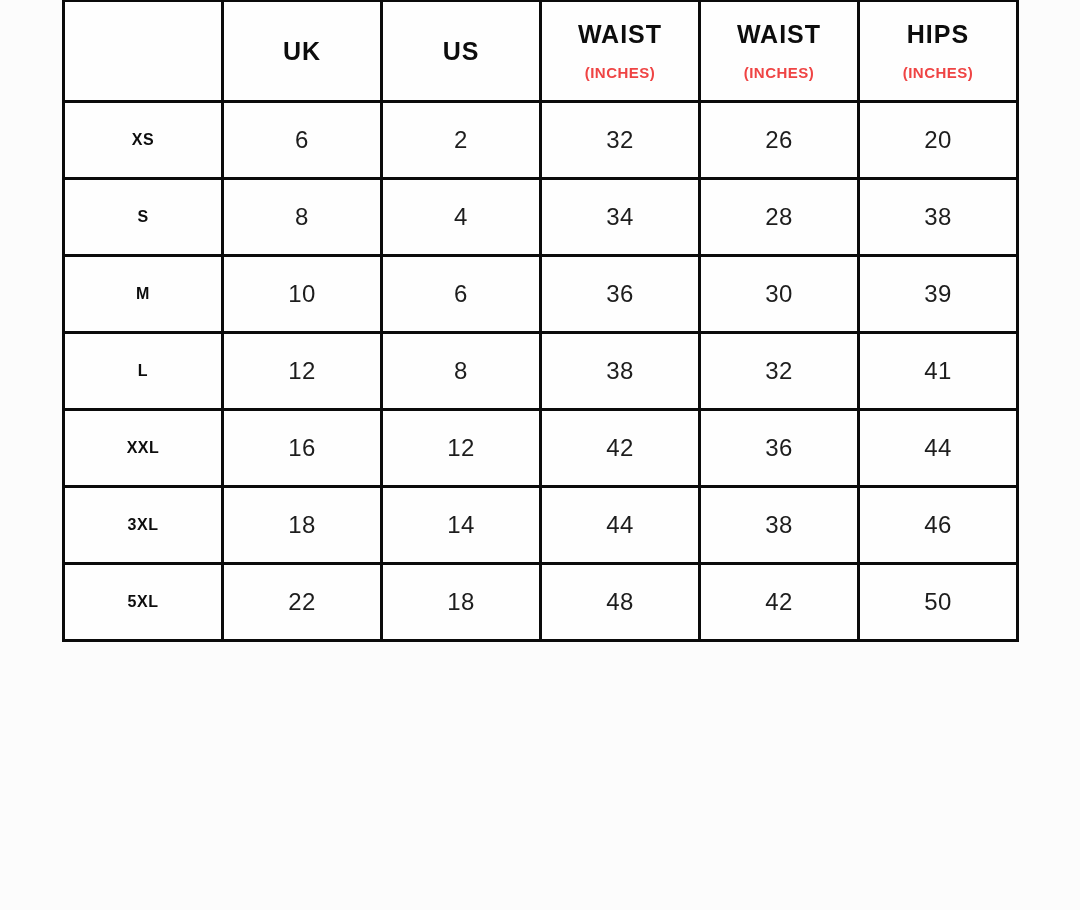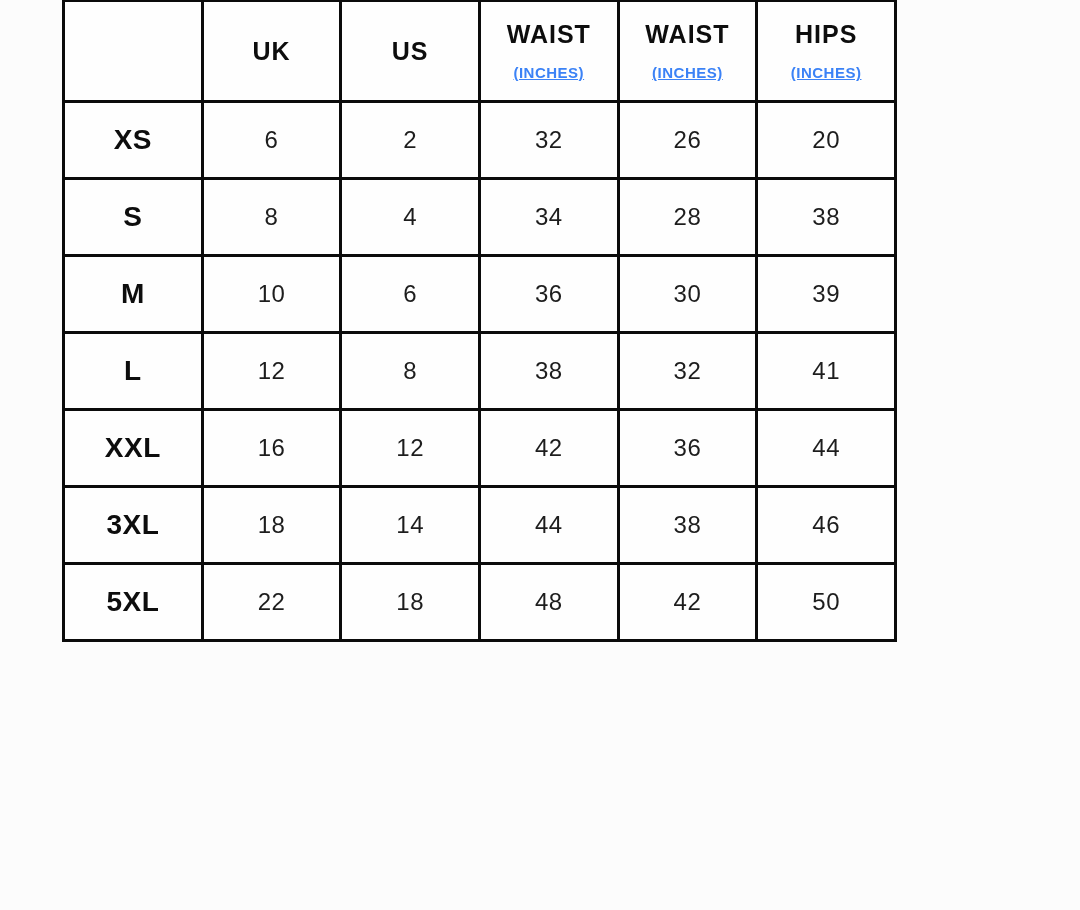--- a/index.html
+++ b/index.html
@@ -13,21 +13,21 @@
     position: relative;
     width: 1080px;
     height: 910px;
     background: #fcfcfc;
     overflow: hidden;
   }
   table.size-table {
     position: absolute;
     left: 62px;
     top: -1px;
-    width: 835px;
+    width: 957px;
     border-collapse: collapse;
     table-layout: fixed;
     background: #fefefe;
   }
   th, td {
     border: 3px solid #0b0b0b;
     text-align: center;
     vertical-align: middle;
     padding: 0;
   }
@@ -39,34 +39,33 @@
     font-weight: 700;
     letter-spacing: 1px;
     color: #0d0d0d;
     line-height: 1.15;
   }
   .h-sub {
     display: block;
     font-size: 15px;
     font-weight: 700;
     letter-spacing: 0.5px;
-    color: #3b82f6;
+    color: #ef4444;
     line-height: 1.2;
     margin-top: 16px;
-    text-decoration: underline;
   }
   .h-sub:empty { display: none; }
   tbody td {
     font-size: 24px;
     font-weight: 400;
     color: #1d1d1d;
     letter-spacing: 0.5px;
   }
   tbody td.size-cell {
-    font-size: 28px;
+    font-size: 16px;
     font-weight: 700;
     color: #0d0d0d;
     letter-spacing: 0.5px;
   }
 </style>
 </head>
 <body>
 
 <div class="page">
   <table class="size-table">

